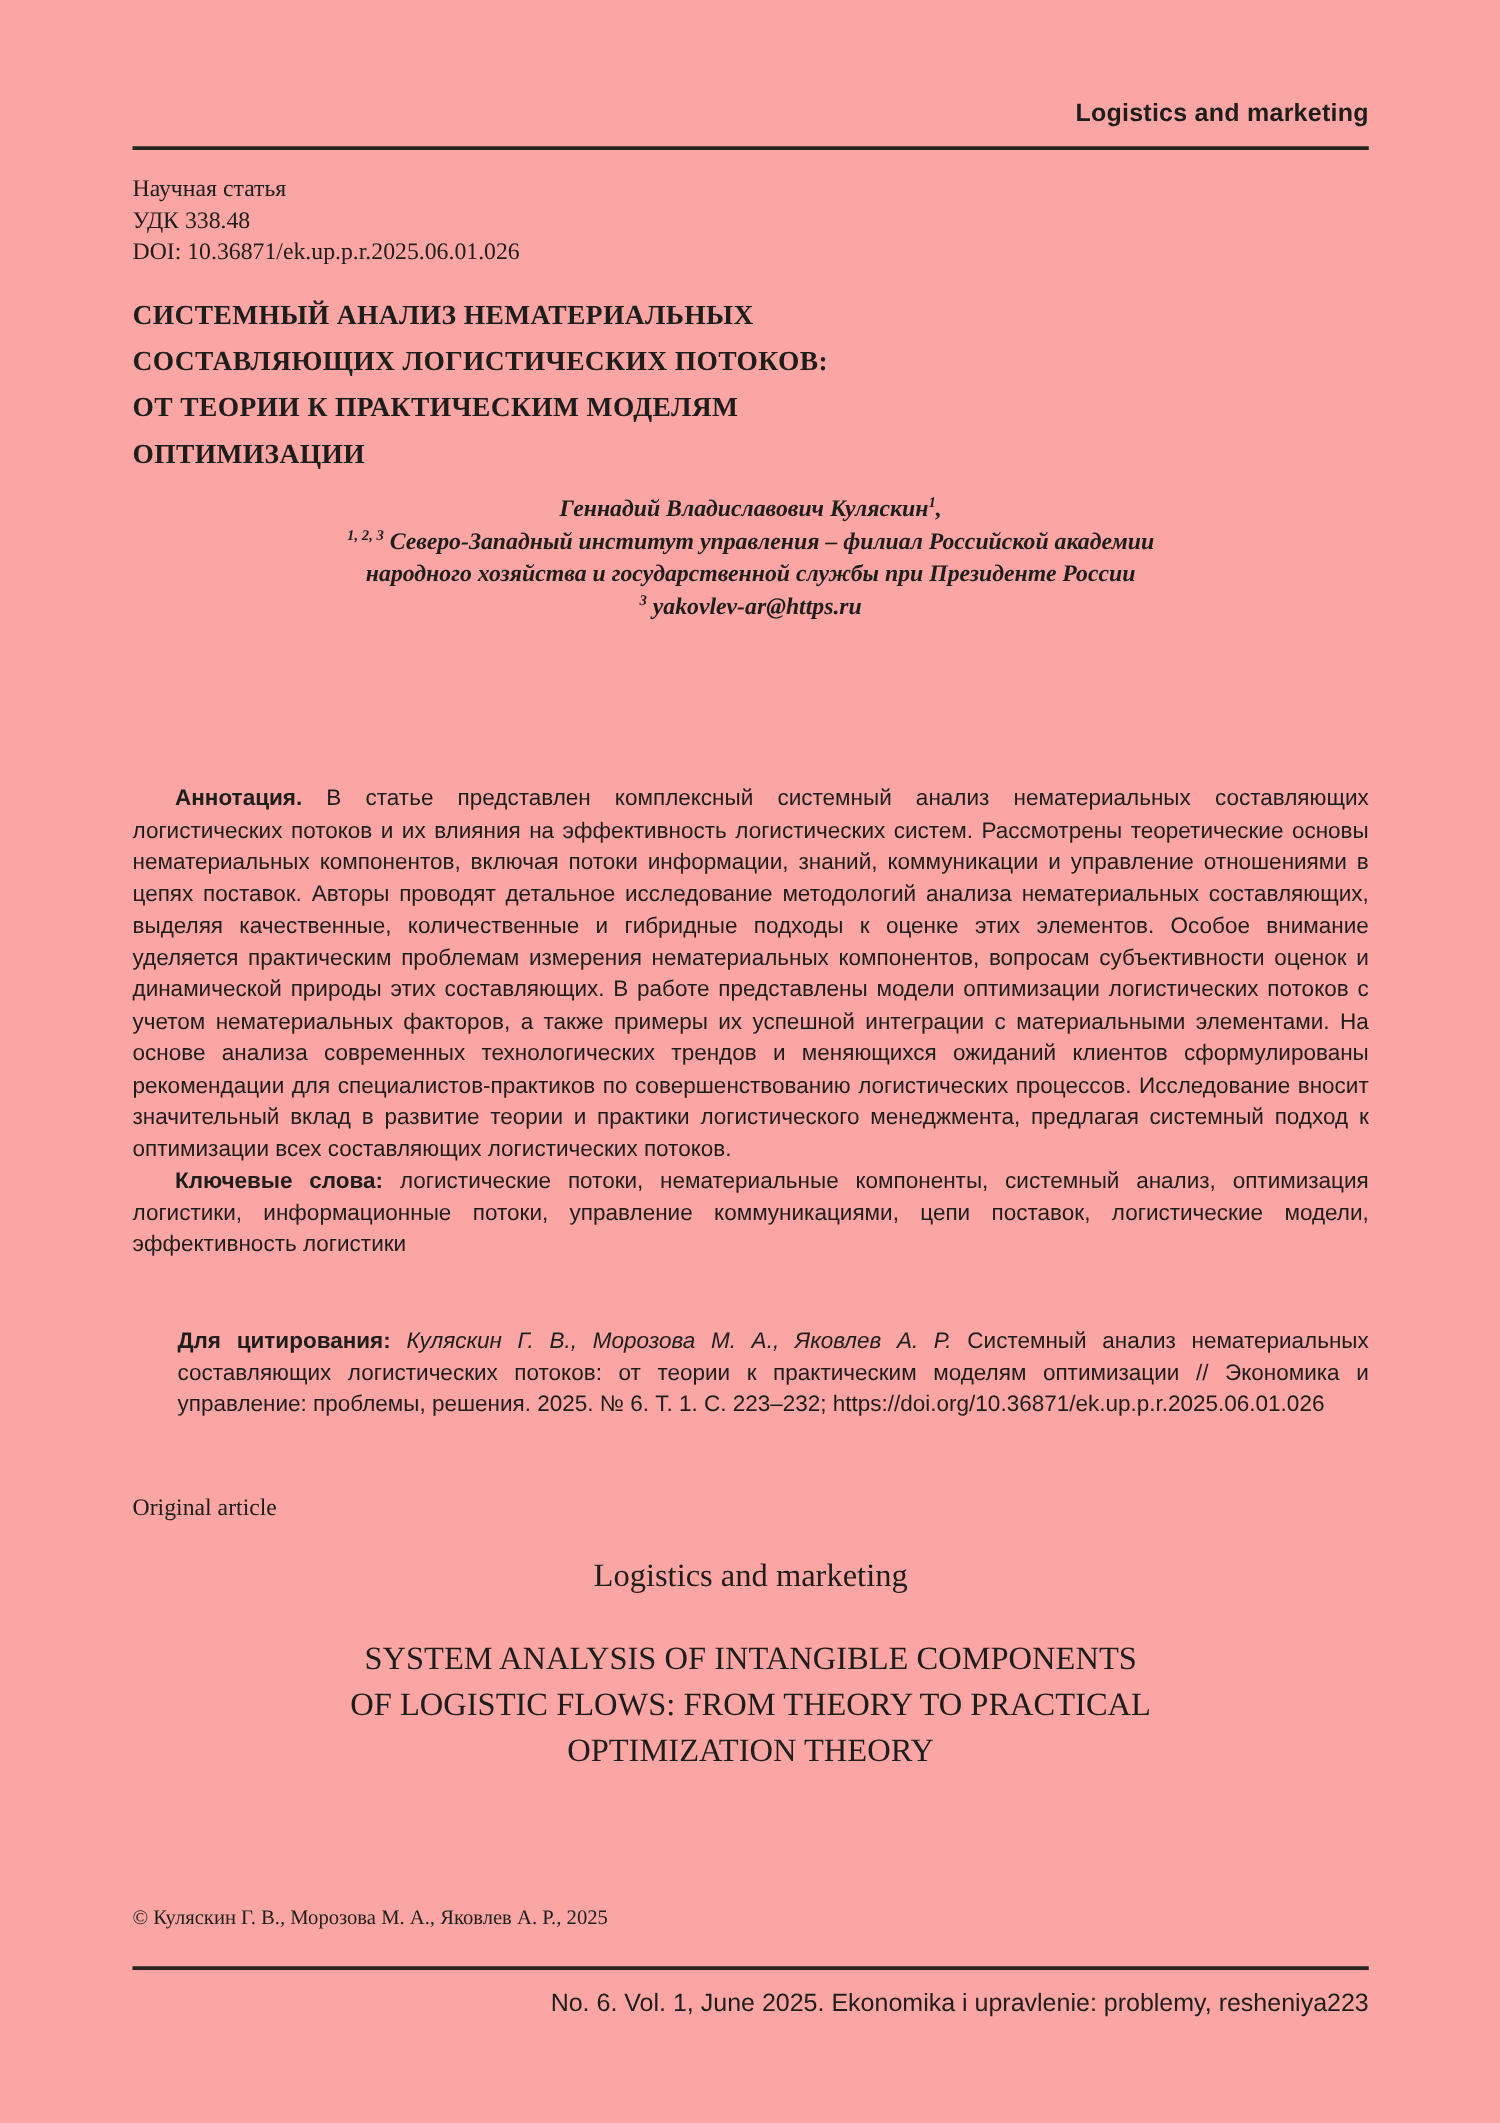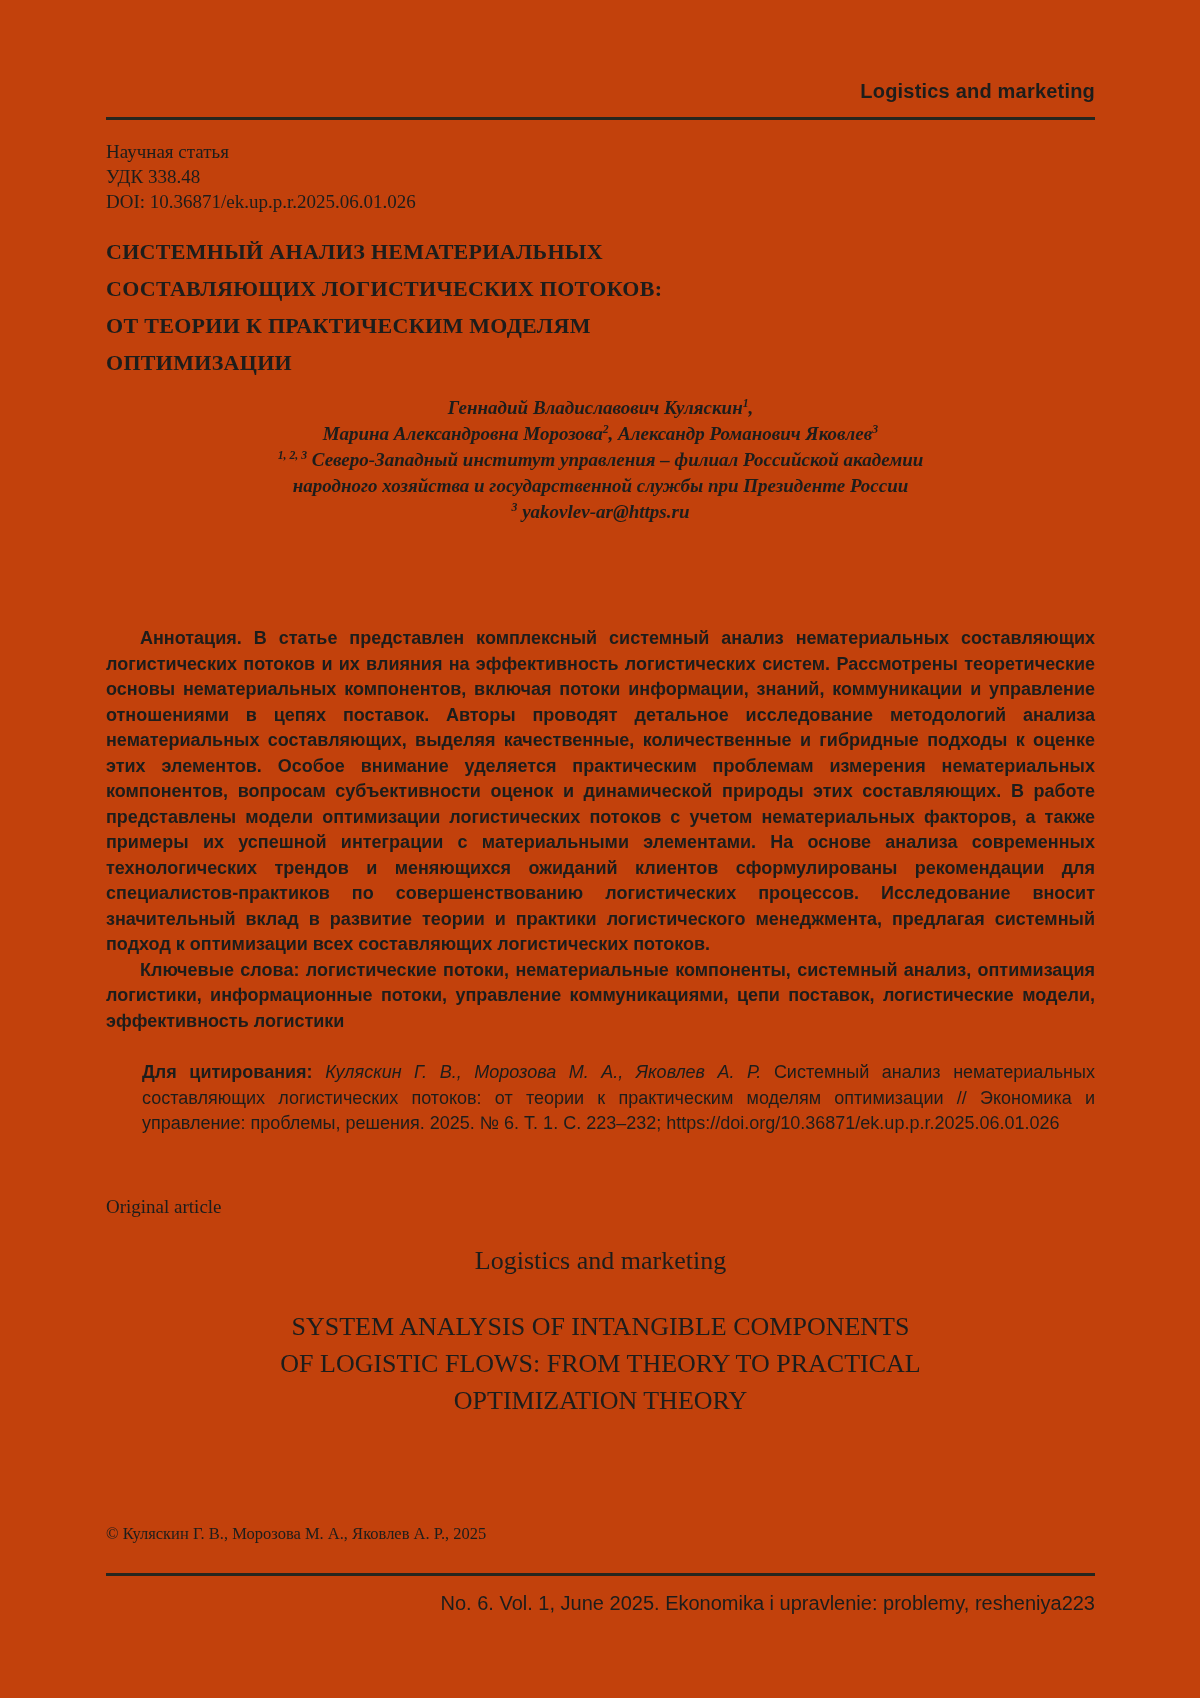--- a/index.html
+++ b/index.html
@@ -2,21 +2,21 @@
 <html><head>
 <meta charset="utf-8">
 <style>
   * { margin: 0; padding: 0; box-sizing: border-box; }
   html, body { background: #e8e8e8; }
   .page {
     position: relative;
     width: 1200px;
     height: 1698px;
     margin: 0 auto;
-    background: #c2410c;
+    background: #fca5a5;
     color: #1d1d1b;
     overflow: hidden;
   }
 
   .running-head {
     position: absolute;
     top: 80px; left: 106px; right: 105px;
     text-align: right;
     font-family: "Liberation Sans", "DejaVu Sans", sans-serif;
     font-weight: bold;
@@ -63,21 +63,21 @@
   sup { font-size: 0.62em; vertical-align: super; line-height: 0; }
 
   .abstract-block {
     position: absolute;
     top: 626px; left: 106px; right: 105px;
     font-family: "Liberation Sans", "DejaVu Sans", sans-serif;
     font-size: 18px;
     line-height: 25.5px;
     text-align: justify;
   }
-  .para-indent { text-indent: 34px; font-weight: bold; }
+  .para-indent { text-indent: 34px; }
 
   .citation-block {
     position: absolute;
     top: 1060px; left: 142px; right: 105px;
     font-family: "Liberation Sans", "DejaVu Sans", sans-serif;
     font-size: 18px;
     line-height: 25.5px;
     text-align: justify;
   }
   .citation-block em { font-style: italic; }
@@ -135,21 +135,20 @@
   <div class="meta">
     <div>Научная статья</div>
     <div>УДК 338.48</div>
     <div>DOI: 10.36871/ek.up.p.r.2025.06.01.026</div>
   </div>
 
   <h1 class="title-ru"><span>СИСТЕМНЫЙ АНАЛИЗ НЕМАТЕРИАЛЬНЫХ</span><br><span>СОСТАВЛЯЮЩИХ ЛОГИСТИЧЕСКИХ ПОТОКОВ:</span><br><span>ОТ ТЕОРИИ К ПРАКТИЧЕСКИМ МОДЕЛЯМ</span><br><span>ОПТИМИЗАЦИИ</span></h1>
 
   <div class="authors">
     <div><span>Геннадий Владиславович Куляскин</span><sup>1</sup><span>,</span></div>
-    <div><span>Марина Александровна Морозова</span><sup>2</sup><span>, Александр Романович Яковлев</span><sup>3</sup></div>
     <div><sup>1, 2, 3</sup> <span>Северо-Западный институт управления – филиал Российской академии</span></div>
     <div>народного хозяйства и государственной службы при Президенте России</div>
     <div><sup>3</sup> <span>yakovlev-ar@https.ru</span></div>
   </div>
 
   <div class="abstract-block">
     <p class="para-indent"><strong>Аннотация.</strong> <span>В статье представлен комплексный системный анализ нематериальных составляющих логистических потоков и их влияния на эффективность логистических систем. Рассмотрены теоретические основы нематериальных компонентов, включая потоки информации, знаний, коммуникации и управление отношениями в цепях поставок. Авторы проводят детальное исследование методологий анализа нематериальных составляющих, выделяя качественные, количественные и гибридные подходы к оценке этих элементов. Особое внимание уделяется практическим проблемам измерения нематериальных компонентов, вопросам субъективности оценок и динамической природы этих составляющих. В работе представлены модели оптимизации логистических потоков с учетом нематериальных факторов, а также примеры их успешной интеграции с материальными элементами. На основе анализа современных технологических трендов и меняющихся ожиданий клиентов сформулированы рекомендации для специалистов-практиков по совершенствованию логистических процессов. Исследование вносит значительный вклад в развитие теории и практики логистического менеджмента, предлагая системный подход к оптимизации всех составляющих логистических потоков.</span></p>
     <p class="para-indent"><strong>Ключевые слова:</strong> <span>логистические потоки, нематериальные компоненты, системный анализ, оптимизация логистики, информационные потоки, управление коммуникациями, цепи поставок, логистические модели, эффективность логистики</span></p>
   </div>
 

